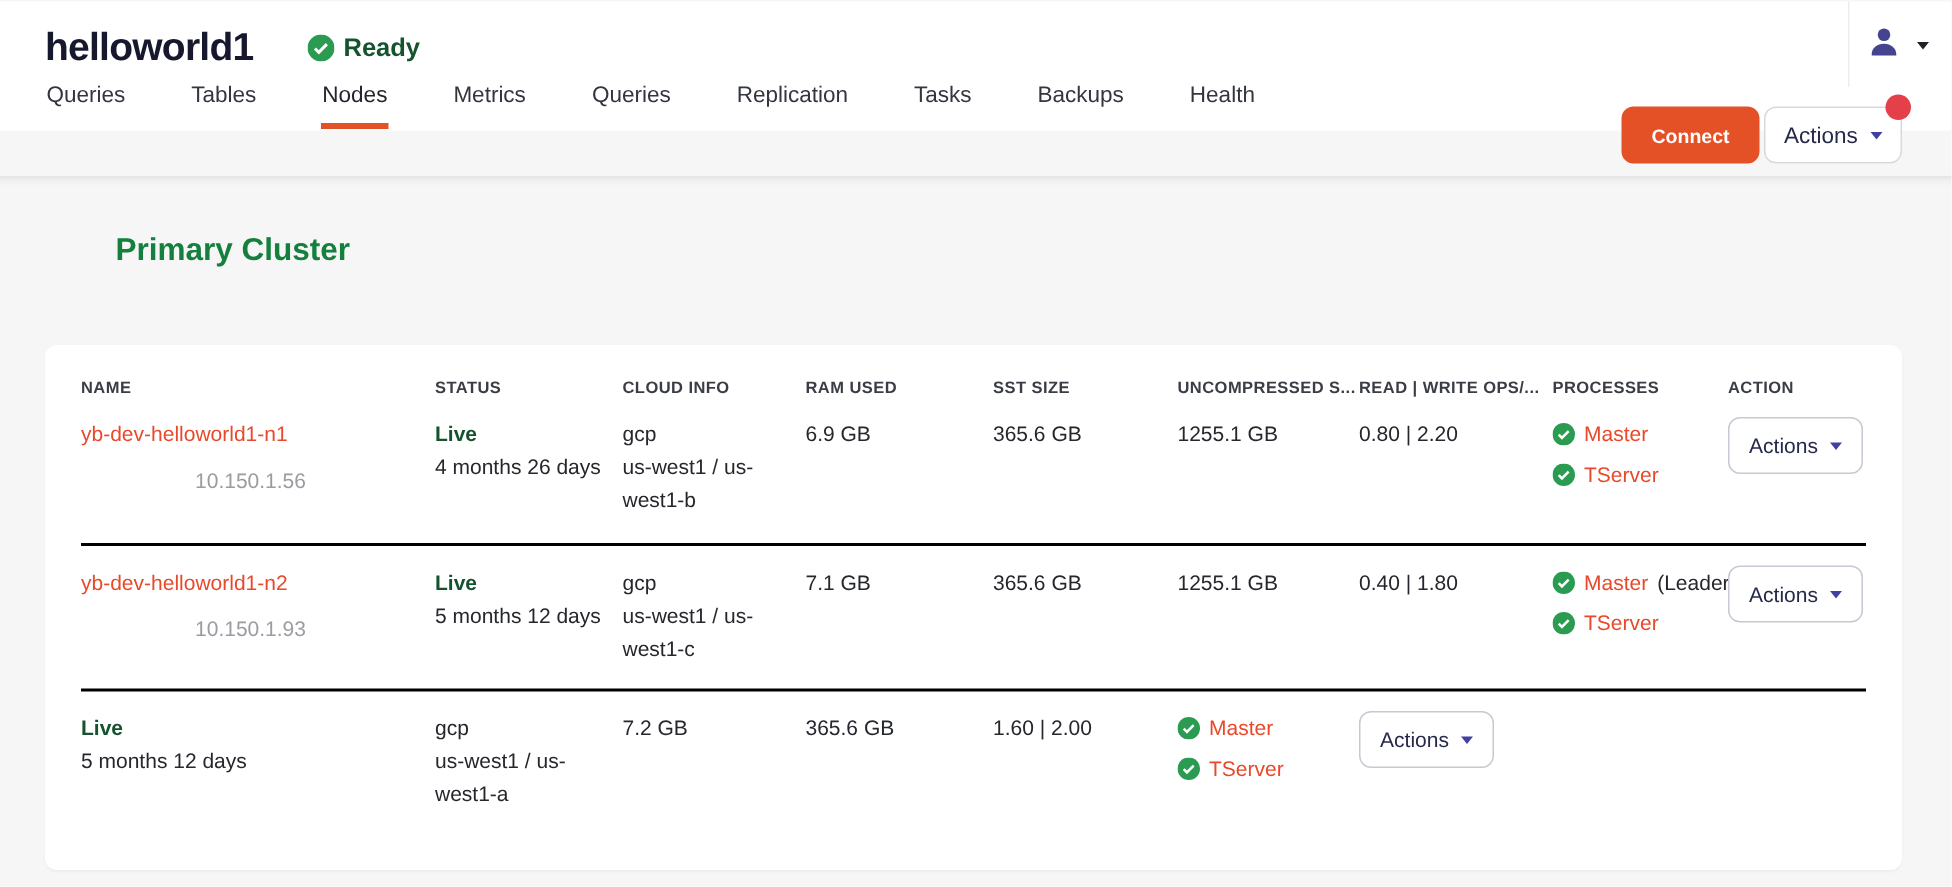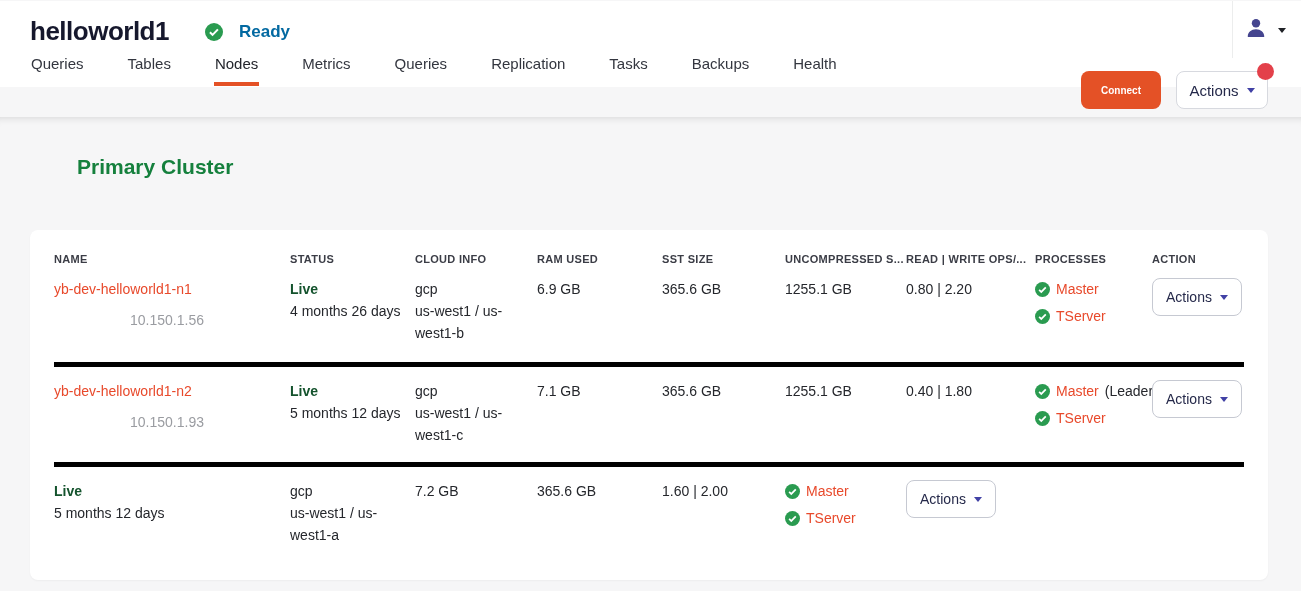--- a/index.html
+++ b/index.html
@@ -15,22 +15,22 @@
   .header {
     position:absolute; top:1px; left:0; width:1301px; height:86px;
     background:#ffffff;
   }
   .brand {
     position:absolute; left:30px; top:15px;
     font-size:26px; font-weight:800; letter-spacing:-0.5px; color:#16182d;
   }
   .ready-badge {
     position:absolute; left:205px; top:21px;
-    display:flex; align-items:center; gap:16px;
-    font-size:17px; font-weight:700; color:#0369a1;
+    display:flex; align-items:center; gap:6px;
+    font-size:17px; font-weight:700; color:#14532d;
   }
   .check-icon { display:inline-flex; }
   .user-divider {
     position:absolute; left:1232px; top:0; width:1px; height:57px; background:#eceded;
   }
   .user-menu {
     position:absolute; left:1244px; top:14px; width:52px; height:30px;
     display:flex; align-items:center; gap:10px; cursor:pointer;
   }
   .caret {
@@ -49,21 +49,21 @@
     display:flex; align-items:center; cursor:pointer;
   }
   .tab.active { color:#23252c; font-weight:500; }
   .tab-underline {
     position:absolute; left:21px; right:21px; bottom:1px; height:4px;
     background:#e45126;
   }
 
   .connect-btn {
     position:absolute; left:1081px; top:70px; height:38px; padding:0 20px;
-    background:#e45126; color:#ffffff; font-size:10px; font-weight:700;
+    background:#e45126; color:#ffffff; font-size:13px; font-weight:700;
     border:none; border-radius:8px; cursor:pointer;
     font-family:"Liberation Sans", sans-serif;
   }
   .actions-top-btn {
     position:absolute; left:1176px; top:70px; height:38px; width:92px;
     background:#ffffff; color:#25294a; font-size:15px;
     border:1px solid #d7d9df; border-radius:8px; cursor:pointer;
     display:flex; align-items:center; justify-content:center; gap:8px;
     font-family:"Liberation Sans", sans-serif;
   }
@@ -92,21 +92,21 @@
   .grid {
     display:grid;
     grid-template-columns:236px 125px 122px 125px 123px 121px 129px 117px minmax(0,1fr);
   }
   .thead { padding-top:23px; }
   .th {
     font-size:11px; font-weight:700; color:#3b3d46; letter-spacing:0.3px;
     white-space:nowrap; overflow:hidden;
   }
   .t-row { padding:13px 0 16px; min-height:97px; }
-  .t-row + .t-row { border-top:5px solid #000000; }
+  .t-row + .t-row { border-top:2px solid #000000; }
   .cell { font-size:14px; line-height:22px; color:#25272c; padding-right:10px; }
   .node-link { color:#e8492b; text-decoration:none; cursor:pointer; display:inline-block; }
   .node-ip { color:#9a9ca1; margin-top:9px;text-align:center; }
   .live { color:#14532d; font-weight:700; }
   .proc-line { display:flex; align-items:center; gap:6px; margin-bottom:5px; }
   .proc-label { color:#e8492b; }
   .proc-suffix { color:#25272c; }
   .actions-row-btn {
     width:90px; height:38px; background:#ffffff;
     border:1px solid #c6c9d2; border-radius:8px; cursor:pointer;

